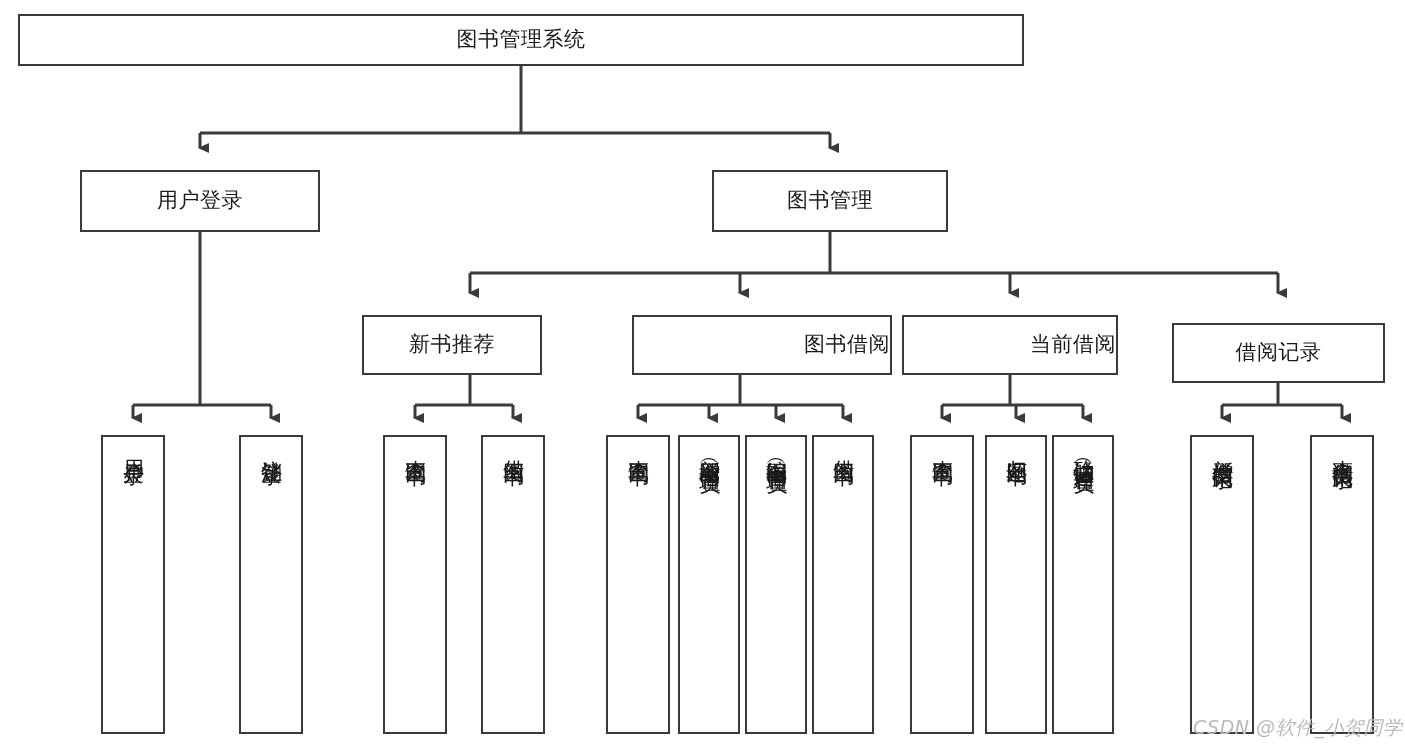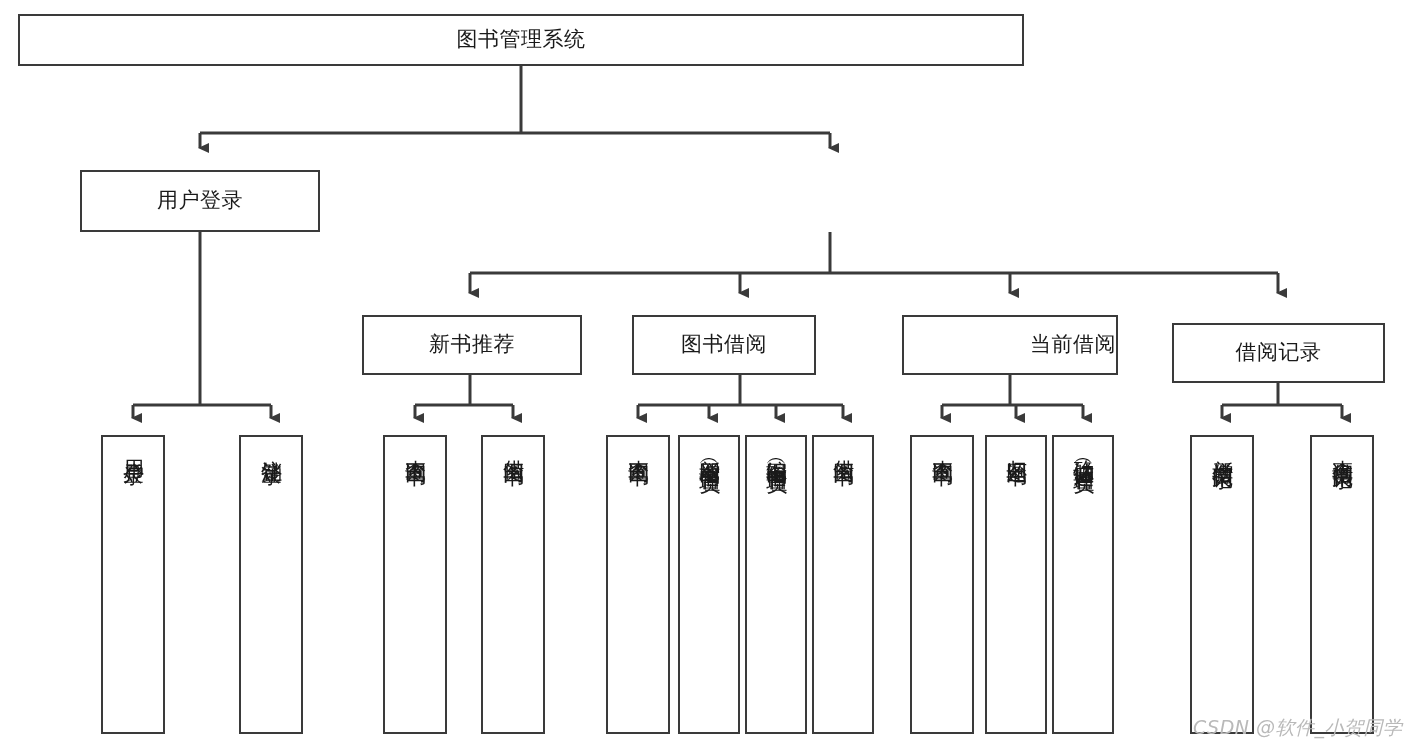--- a/index.html
+++ b/index.html
@@ -117,25 +117,28 @@
     </g>
   </svg>
 
   <div class="node" style="left: 18px; top: 14px; width: 1006px; height: 52px;">
     <span class="label">图书管理系统</span>
   </div>
 
   <div class="node" style="left: 80px; top: 170px; width: 240px; height: 62px;">
     <span class="label">用户登录</span>
   </div>
+  <div class="node" style="left: 712px; top: 170px; width: 236px; height: 62px;">
+    <span class="label">图书管理</span>
+  </div>
 
-  <div class="node" style="left: 362px; top: 315px; width: 220px; height: 60px;">
+  <div class="node" style="left: 362px; top: 315px; width: 180px; height: 60px;">
     <span class="label">新书推荐</span>
   </div>
-  <div class="node" style="left: 632px; top: 315px; width: 184px; height: 60px;">
+  <div class="node" style="left: 632px; top: 315px; width: 260px; height: 60px; justify-content: flex-end;">
     <span class="label">图书借阅</span>
   </div>
   <div class="node" style="left: 902px; top: 315px; width: 216px; height: 60px; justify-content: flex-end;">
     <span class="label">当前借阅</span>
   </div>
   <div class="node" style="left: 1172px; top: 315px; width: 213px; height: 60px; margin-top: 8px;">
     <span class="label">借阅记录</span>
   </div>
 
   <div class="node leaf" style="left: 101px; top: 435px; width: 64px; height: 299px;">

